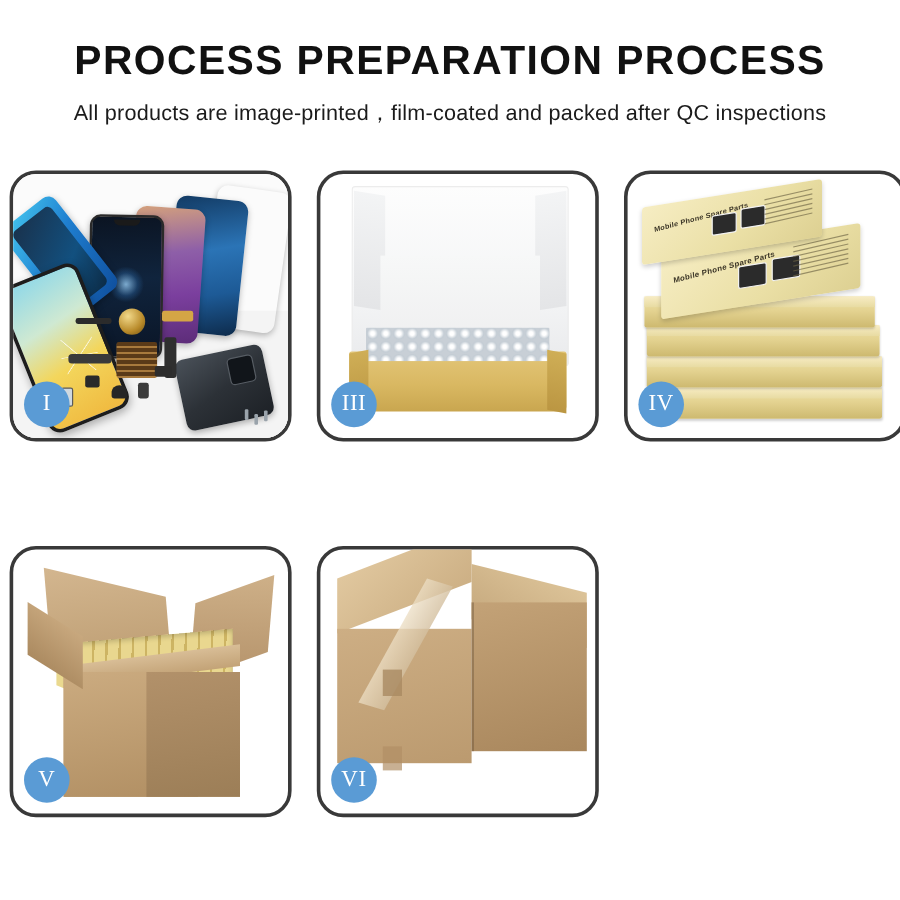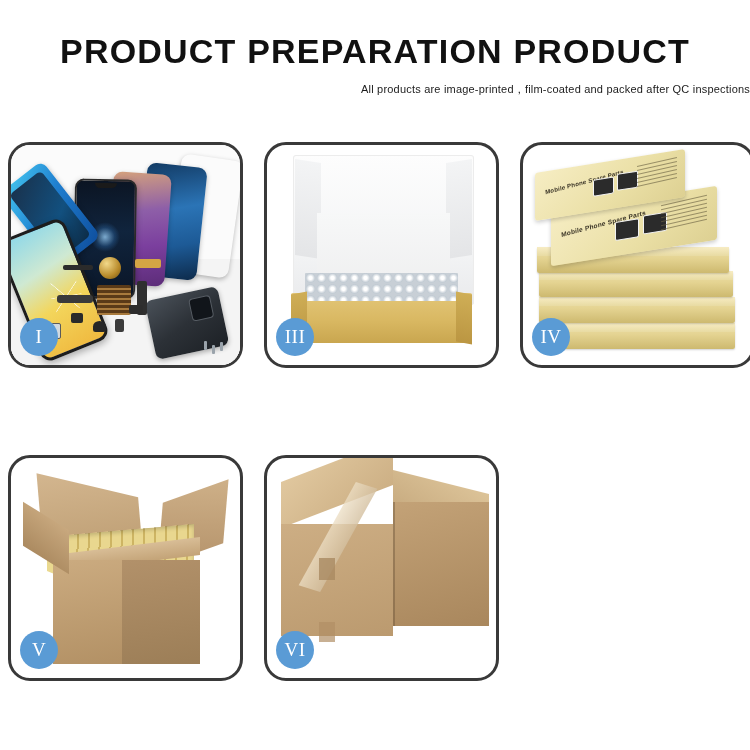--- a/index.html
+++ b/index.html
@@ -17,26 +17,25 @@
     font-size:34px;
     letter-spacing:1.2px;
     font-weight:700;
     color:#111111;
     line-height:1.05;
     font-family:"Liberation Sans", sans-serif;
     white-space:nowrap;
   }
   .subtitle{
     margin-top:12px;
-    font-size:11px;
+    font-size:18px;
     color:#1b1b1b;
     letter-spacing:.2px;
     font-family:"Liberation Sans", sans-serif;
     white-space:nowrap;
-    text-align:right;
   }
 
   
   .grid{
     position:absolute;
     left:8px;top:142px;
     width:734px;
     display:grid;
     grid-template-columns:repeat(3,235px);
     grid-template-rows:226px 226px;
@@ -349,21 +348,21 @@
   .tapeTab1{position:absolute;left:44px;top:86px;width:16px;height:22px;background:#a98a61;opacity:.8;}
   .tapeTab2{position:absolute;left:44px;top:150px;width:16px;height:20px;background:#b08f65;opacity:.7;}
   .c6seam{position:absolute;left:118px;top:30px;width:1.5px;height:124px;background:rgba(90,70,45,.35);}
 </style>
 </head>
 <body>
 
 <div class="page">
 
   <div class="header">
-    <div class="title">PRODUCT PREPARATION PRODUCT</div>
+    <div class="title">PROCESS PREPARATION PROCESS</div>
     <div class="subtitle">All products are image-printed，film-coated and packed after QC inspections</div>
   </div>
 
   <div class="grid">
 
     <div class="panel">
       <div class="stage">
         <div class="p1bg"></div>
 
         <div class="ph fan5"></div>

